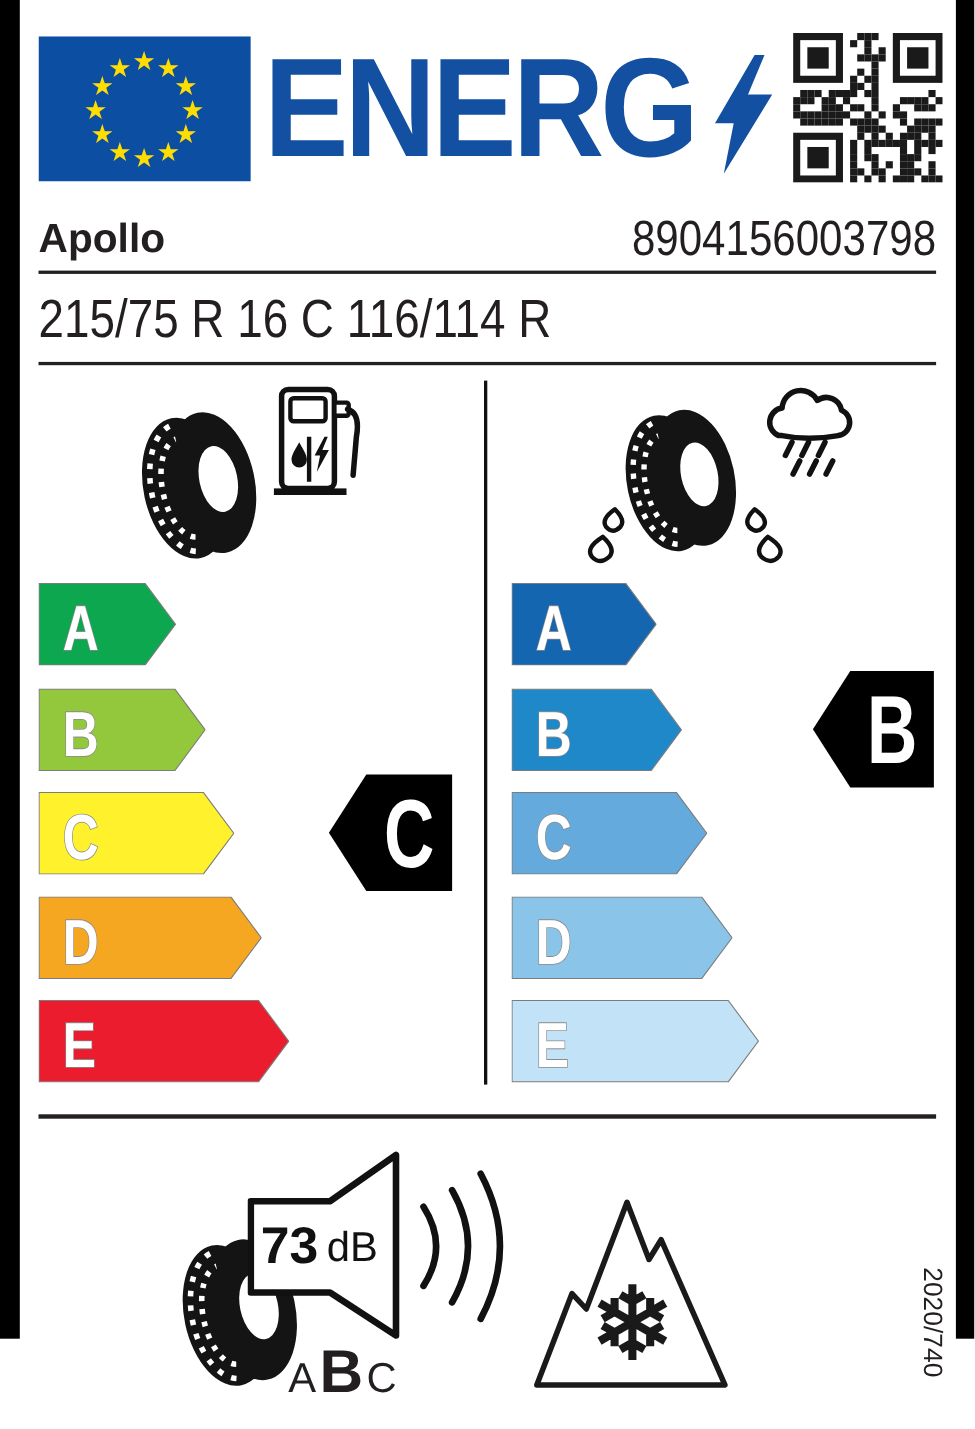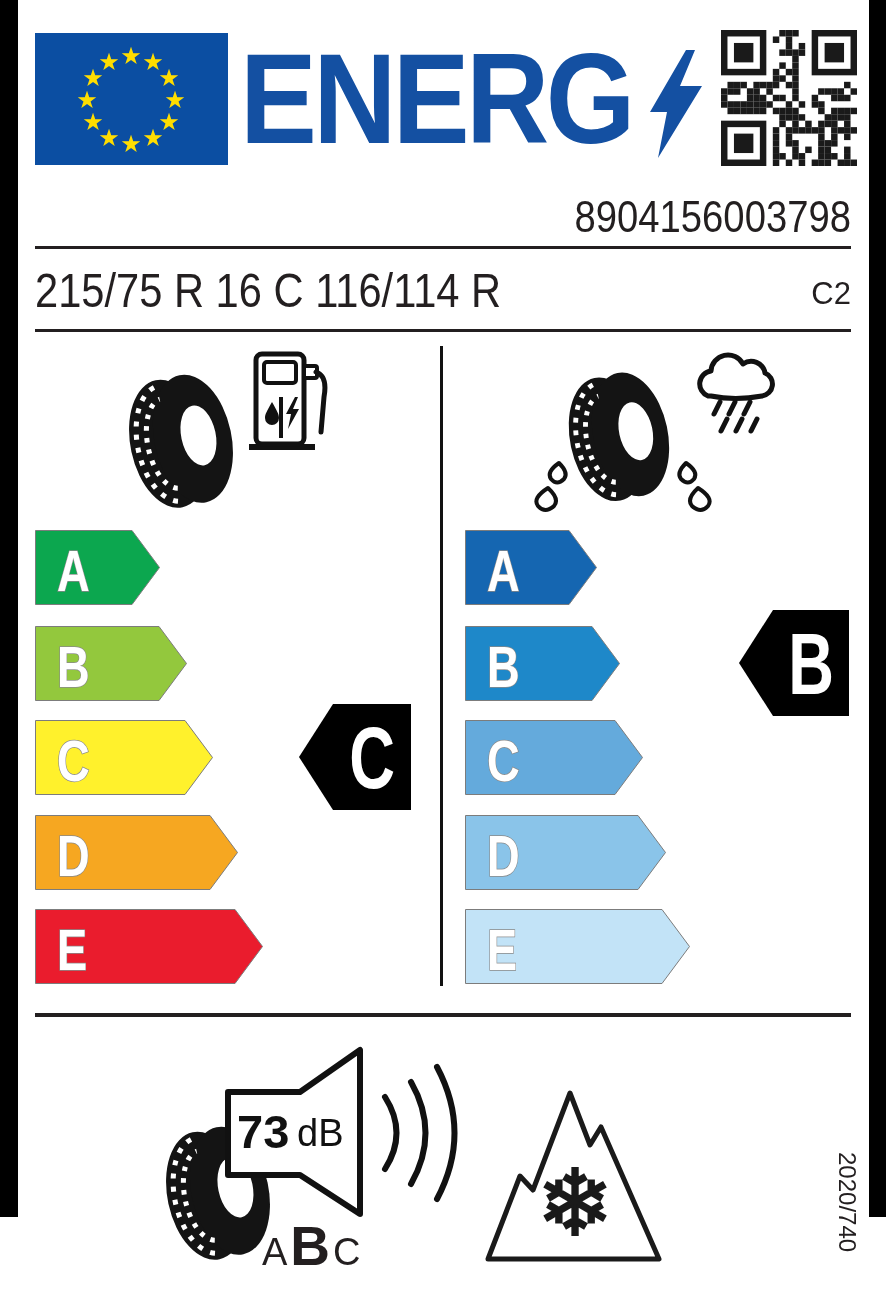--- a/index.html
+++ b/index.html
@@ -259,25 +259,25 @@
         <rect x="72" y="120" width="6" height="6"></rect>
         <rect x="84" y="120" width="6" height="6"></rect>
         <rect x="90" y="120" width="6" height="6"></rect>
         <rect x="96" y="120" width="6" height="6"></rect>
         <rect x="108" y="120" width="6" height="6"></rect>
         <rect x="114" y="120" width="6" height="6"></rect>
         <rect x="120" y="120" width="6" height="6"></rect>
       </g>
   </svg>
 
+  <div class="brand">Apollo</div>
   <div class="identifier">8904156003798</div>
   <div class="rule r1"></div>
 
   <div class="size-designation">215/75 R 16 C 116/114 R</div>
-  <div class="tyre-class">C2</div>
   <div class="rule r2"></div>
 
   <svg class="abs" style="left:126px;top:370px" width="112" height="142" viewBox="0 0 110 140">
     <use href="#tire"></use>
   </svg>
 
   <svg class="abs" style="left:248px;top:350px" width="80" height="104" viewBox="0 0 80 104">
     <rect x="1" y="94" width="66" height="6" fill="#111"></rect>
     <rect x="8" y="4" width="48" height="90" rx="6" fill="#fff" stroke="#111" stroke-width="5"></rect>
     <rect x="16" y="12" width="32" height="21" rx="3" fill="#fff" stroke="#111" stroke-width="4"></rect>

